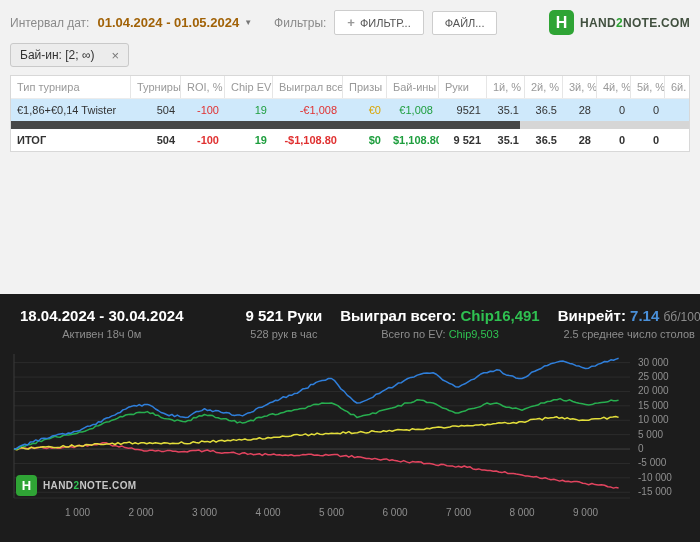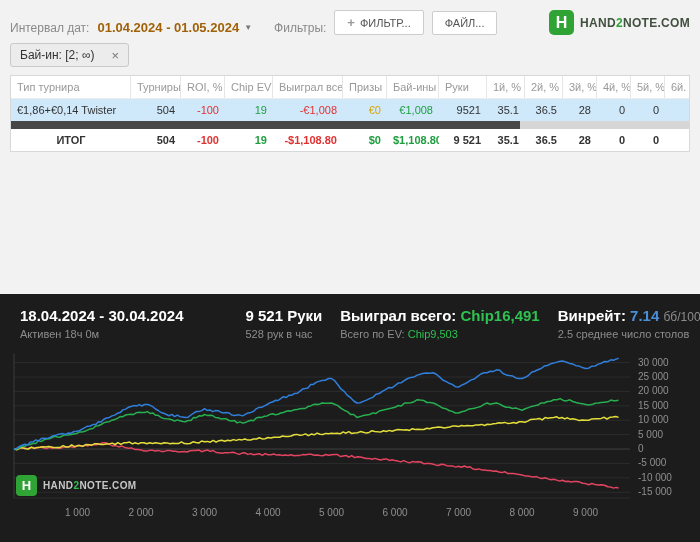--- a/index.html
+++ b/index.html
@@ -12,21 +12,21 @@
   }
   *{box-sizing:border-box;}
   html,body{margin:0;padding:0;}
   body{
     width:700px;height:542px;background:#f2f2f2;
     font-family:"Liberation Sans",sans-serif;overflow:hidden;
   }
   .app{position:relative;width:700px;height:542px;overflow:hidden;}
 
   
-  .toolbar{display:flex;align-items:flex-end;padding:10px 10px 8px 10px;gap:8px;font-size:12px;color:#8a8a8a;}
+  .toolbar{display:flex;align-items:center;padding:10px 10px 8px 10px;gap:8px;font-size:12px;color:#8a8a8a;}
   .date-ctl{display:inline-flex;align-items:center;gap:5px;cursor:pointer;}
   .date-value{color:#a16207;font-weight:bold;font-size:13px;}
   .caret{color:#777;font-size:8px;line-height:1;}
   .filters-label{margin-left:14px;}
   .btn{background:#fff;border:1px solid #cdcdcd;border-radius:2px;padding:5px 12px;font-size:11px;color:#555;
        font-family:"Liberation Sans",sans-serif;display:inline-flex;align-items:center;gap:5px;cursor:pointer;}
   .btn .plus{color:#999;font-size:13px;line-height:1;font-weight:bold;}
   .logo{margin-left:auto;display:flex;align-items:center;gap:6px;}
   .logo-h{width:25px;height:25px;background:var(--accent-green);color:#fff;border-radius:5px;
           display:flex;align-items:center;justify-content:center;font-weight:bold;font-size:16px;}
@@ -50,21 +50,21 @@
   .t-row.highlight{background:var(--highlight-blue);}
   .t-row.total{font-weight:bold;background:#fff;}
   .neg{color:var(--negative-red);}
   .pos{color:var(--positive-green);}
   .warn{color:var(--prize-orange);}
   .hscroll{height:8px;background:#d6d6d6;position:relative;}
   .hscroll-thumb{position:absolute;left:0;top:0;height:8px;width:75%;background:#474747;}
 
   
   .panel{position:absolute;left:0;right:0;bottom:0;height:248px;background:#1c1c1c;color:#cccccc;}
-  .panel-header{display:flex;align-items:flex-start;padding:13px 14px 0 20px;height:52px;}
+  .panel-header{display:flex;align-items:flex-start;padding:13px 14px 0 20px;height:52px;text-align:center;}
   .ph-block{margin-right:18px;}
   .ph-b1{width:168px;}
   .ph-b2{width:92px;margin-left:44px;}
   .ph-b3{width:200px;}
   .ph-title{font-size:15px;font-weight:bold;color:#fff;white-space:nowrap;}
   .ph-sub{font-size:11px;color:#8d8d8d;margin-top:4px;white-space:nowrap;}
   .green-val{color:#2fc151;}
   .blue-val{color:var(--winrate-blue);}
   .gray-val{color:#8d8d8d;font-weight:normal;font-size:12px;}
   .gear{margin-left:auto;width:25px;height:25px;border:1px solid #4a4a4a;border-radius:4px;color:#9a9a9a;
@@ -139,21 +139,21 @@
           <div class="cell c10" style="width: 34px;">28</div>
           <div class="cell c11" style="width: 34px;">0</div>
           <div class="cell c12" style="width: 34px;">0</div>
           <div class="cell c13" style="width: 22px;"></div>
         </div>
       </div>
     <div class="hscroll">
       <div class="hscroll-thumb"></div>
     </div>
     <div class="t-row total" id="t-total">
-        <div class="cell c0" style="width: 120px; text-align: center;">ИТОГ</div>
+        <div class="cell c0" style="width: 120px;">ИТОГ</div>
         <div class="cell c1" style="width: 50px;">504</div>
         <div class="cell c2 neg" style="width: 44px;">-100</div>
         <div class="cell c3 pos" style="width: 48px;">19</div>
         <div class="cell c4 neg" style="width: 70px;">-$1,108.80</div>
         <div class="cell c5 pos" style="width: 44px;">$0</div>
         <div class="cell c6 pos" style="width: 52px;">$1,108.80</div>
         <div class="cell c7" style="width: 48px;">9 521</div>
         <div class="cell c8" style="width: 38px;">35.1</div>
         <div class="cell c9" style="width: 38px;">36.5</div>
         <div class="cell c10" style="width: 34px;">28</div>

